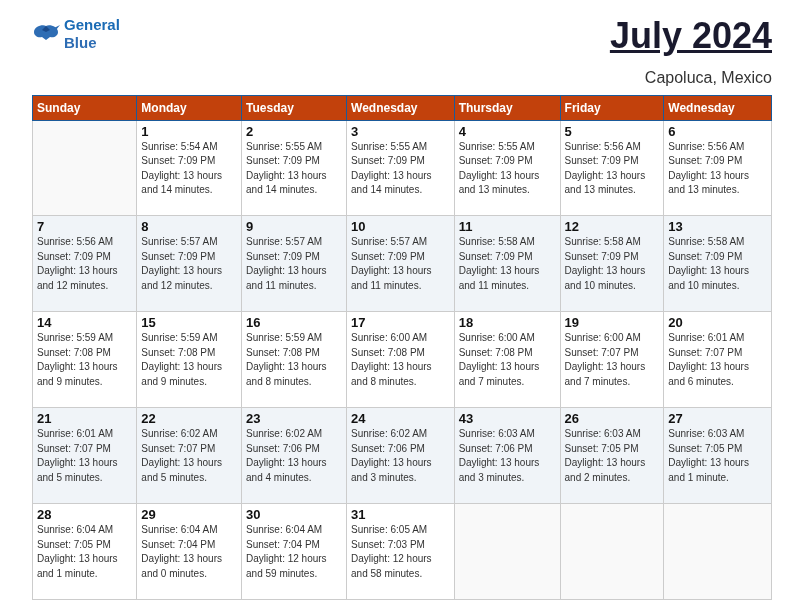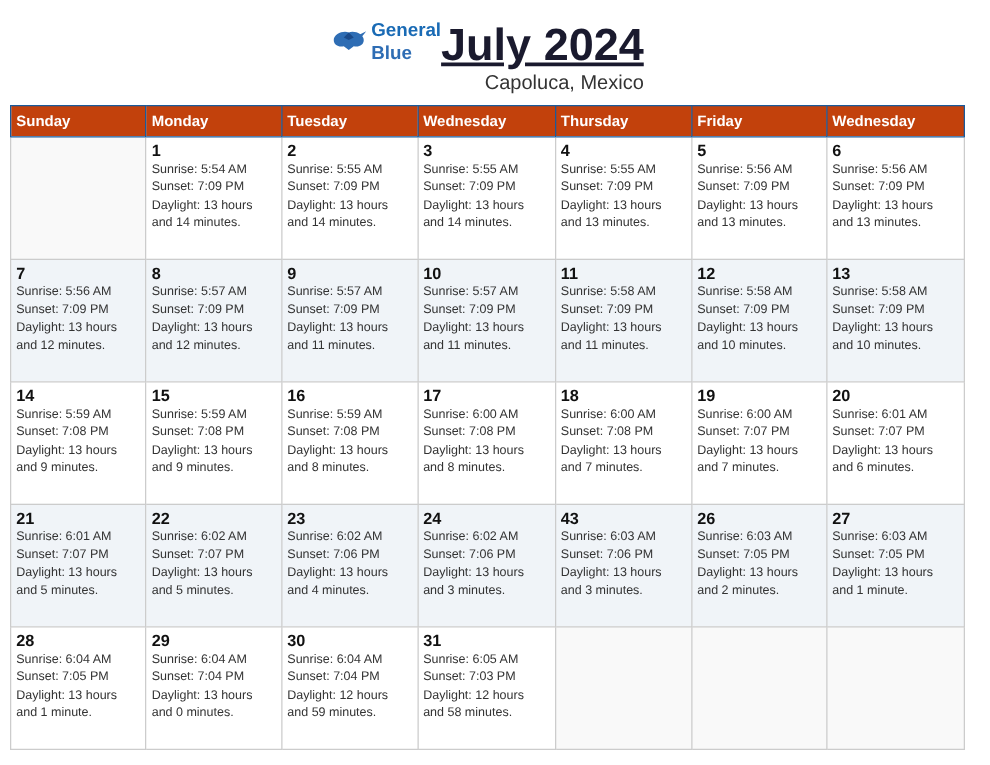--- a/index.html
+++ b/index.html
@@ -6,24 +6,23 @@
     body {
       font-family: Arial, sans-serif;
       background: #fff;
       width: 792px;
       height: 612px;
       overflow: hidden;
     }
     .page {
       width: 792px;
       height: 612px;
-      padding: 16px 20px 12px 8px;
+      padding: 16px 20px 12px 32px;
       display: flex;
       flex-direction: column;
-      align-items: center;
     }
     .header {
       display: flex;
       justify-content: space-between;
       align-items: flex-start;
       margin-bottom: 8px;
     }
     .logo {
       display: flex;
       align-items: center;
@@ -48,21 +47,21 @@
     .month-year {
       font-size: 36px;
       font-weight: bold;
       color: #1a1a2e;
       line-height: 1.1;
       text-decoration: underline;
     }
     .location {
       font-size: 16px;
       color: #333;
-      margin-top: 2px;
+      margin-top: 13px;
     }
     .calendar {
       flex: 1;
       border-collapse: collapse;
       width: 100%;
       font-size: 10.5px;
     }
     .calendar th {
       background-color: #c2410c;
       color: #fff;

